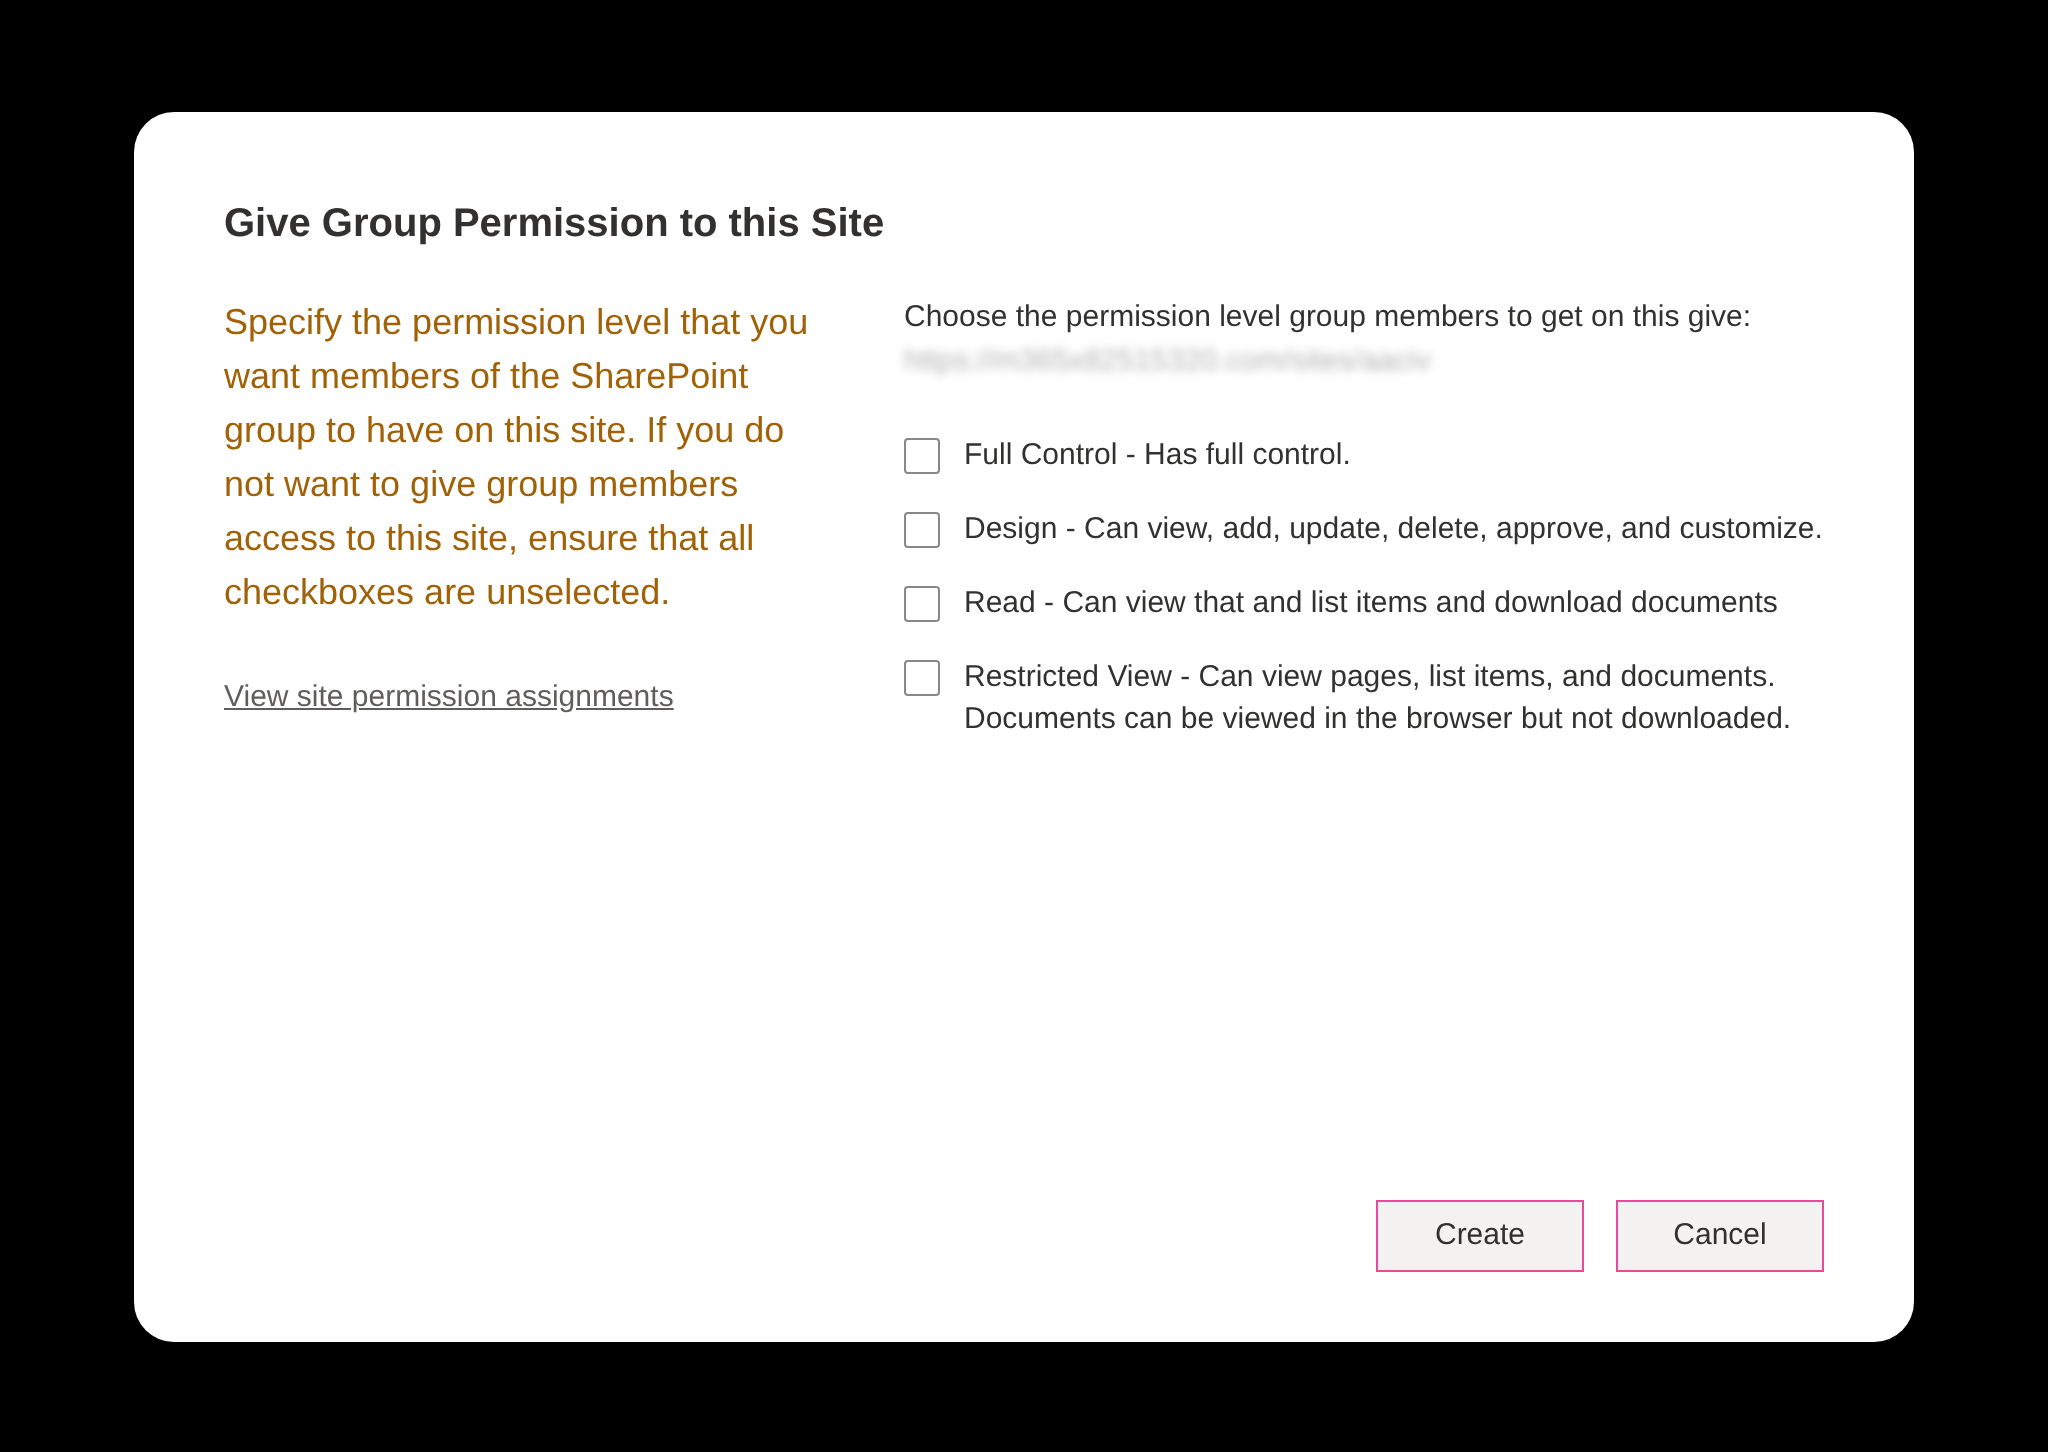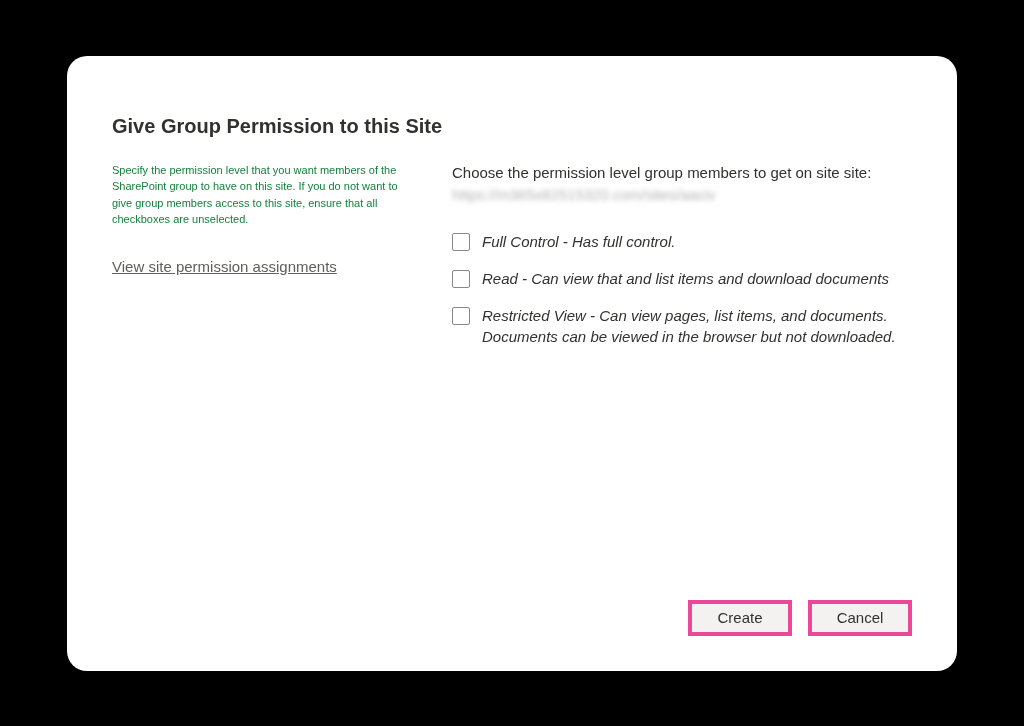--- a/index.html
+++ b/index.html
@@ -14,21 +14,21 @@
       height: 726px;
       display: flex;
       align-items: center;
       justify-content: center;
     }
     .dialog {
       background: #fff;
       width: 890px;
       height: 615px;
       border-radius: 20px;
-      padding: 59px 45px 35px 45px;
+      padding: 45px 45px 35px 45px;
       box-shadow: 0 4px 30px rgba(0,0,0,0.4);
       display: flex;
       flex-direction: column;
     }
     .dialog-title {
       font-size: 20px;
       font-weight: 600;
       color: #323130;
       margin-bottom: 24px;
     }
@@ -38,23 +38,23 @@
       flex: 1;
     }
     .left-col {
       width: 300px;
       flex-shrink: 0;
     }
     .right-col {
       flex: 1;
     }
     .description {
-      font-size: 11px;
+      font-size: 18px;
       line-height: 1.5;
-      color: #15803d;
+      color: #a16207;
       margin-bottom: 30px;
     }
     .link {
       font-size: 15px;
       color: #605e5c;
       cursor: pointer;
       text-decoration: underline;
     }
     .prompt {
       font-size: 15px;
@@ -64,21 +64,20 @@
     }
     .site-url {
       color: #b3b3b3;
       filter: blur(2.5px);
       user-select: none;
     }
     .permission-list {
       display: flex;
       flex-direction: column;
       gap: 16px;
-      font-style: italic;
     }
     .permission-item {
       display: flex;
       align-items: flex-start;
       gap: 12px;
     }
     .checkbox {
       width: 18px;
       height: 18px;
       border: 1.5px solid #8a8886;
@@ -96,46 +95,50 @@
     }
     .button-row {
       display: flex;
       justify-content: flex-end;
       gap: 16px;
       margin-top: 24px;
     }
     .btn {
       min-width: 104px;
       height: 36px;
-      border: 4px solid #ec4899;
+      border: 1px solid #ec4899;
       background: #f3f2f1;
       font-size: 15px;
       color: #323130;
       cursor: pointer;
       font-family: inherit;
     }
   </style>
 </head>
 <body>
 
 <div class="dialog">
   <h2 class="dialog-title">Give Group Permission to this Site</h2>
   <div class="content">
     <div class="left-col">
       <p class="description">Specify the permission level that you want members of the SharePoint group to have on this site. If you do not want to give group members access to this site, ensure that all checkboxes are unselected.</p>
       <div class="link">View site permission assignments</div>
     </div>
     <div class="right-col">
       <p class="prompt">
-        <span>Choose the permission level group members to get on site site: </span><span class="site-url">https://m365x82515320.com/sites/aaciv</span>
+        <span>Choose the permission level group members to get on this give: </span><span class="site-url">https://m365x82515320.com/sites/aaciv</span>
       </p>
       <div class="permission-list">
         <div class="permission-item">
           <div class="checkbox"></div>
           <label class="permission-label">Full Control - Has full control.</label>
+        </div>
+        <div class="permission-item">
+          <div class="checkbox"></div>
+          <label class="permission-label">Design - Can view, add, update, delete, approve, and customize.</label>
         </div>
         <div class="permission-item">
           <div class="checkbox"></div>
           <label class="permission-label">Read - Can view that and list items and download documents</label>
         </div>
         <div class="permission-item">
           <div class="checkbox"></div>
           <label class="permission-label">Restricted View - Can view pages, list items, and documents. Documents can be viewed in the browser but not downloaded.</label>
         </div>
       </div>

